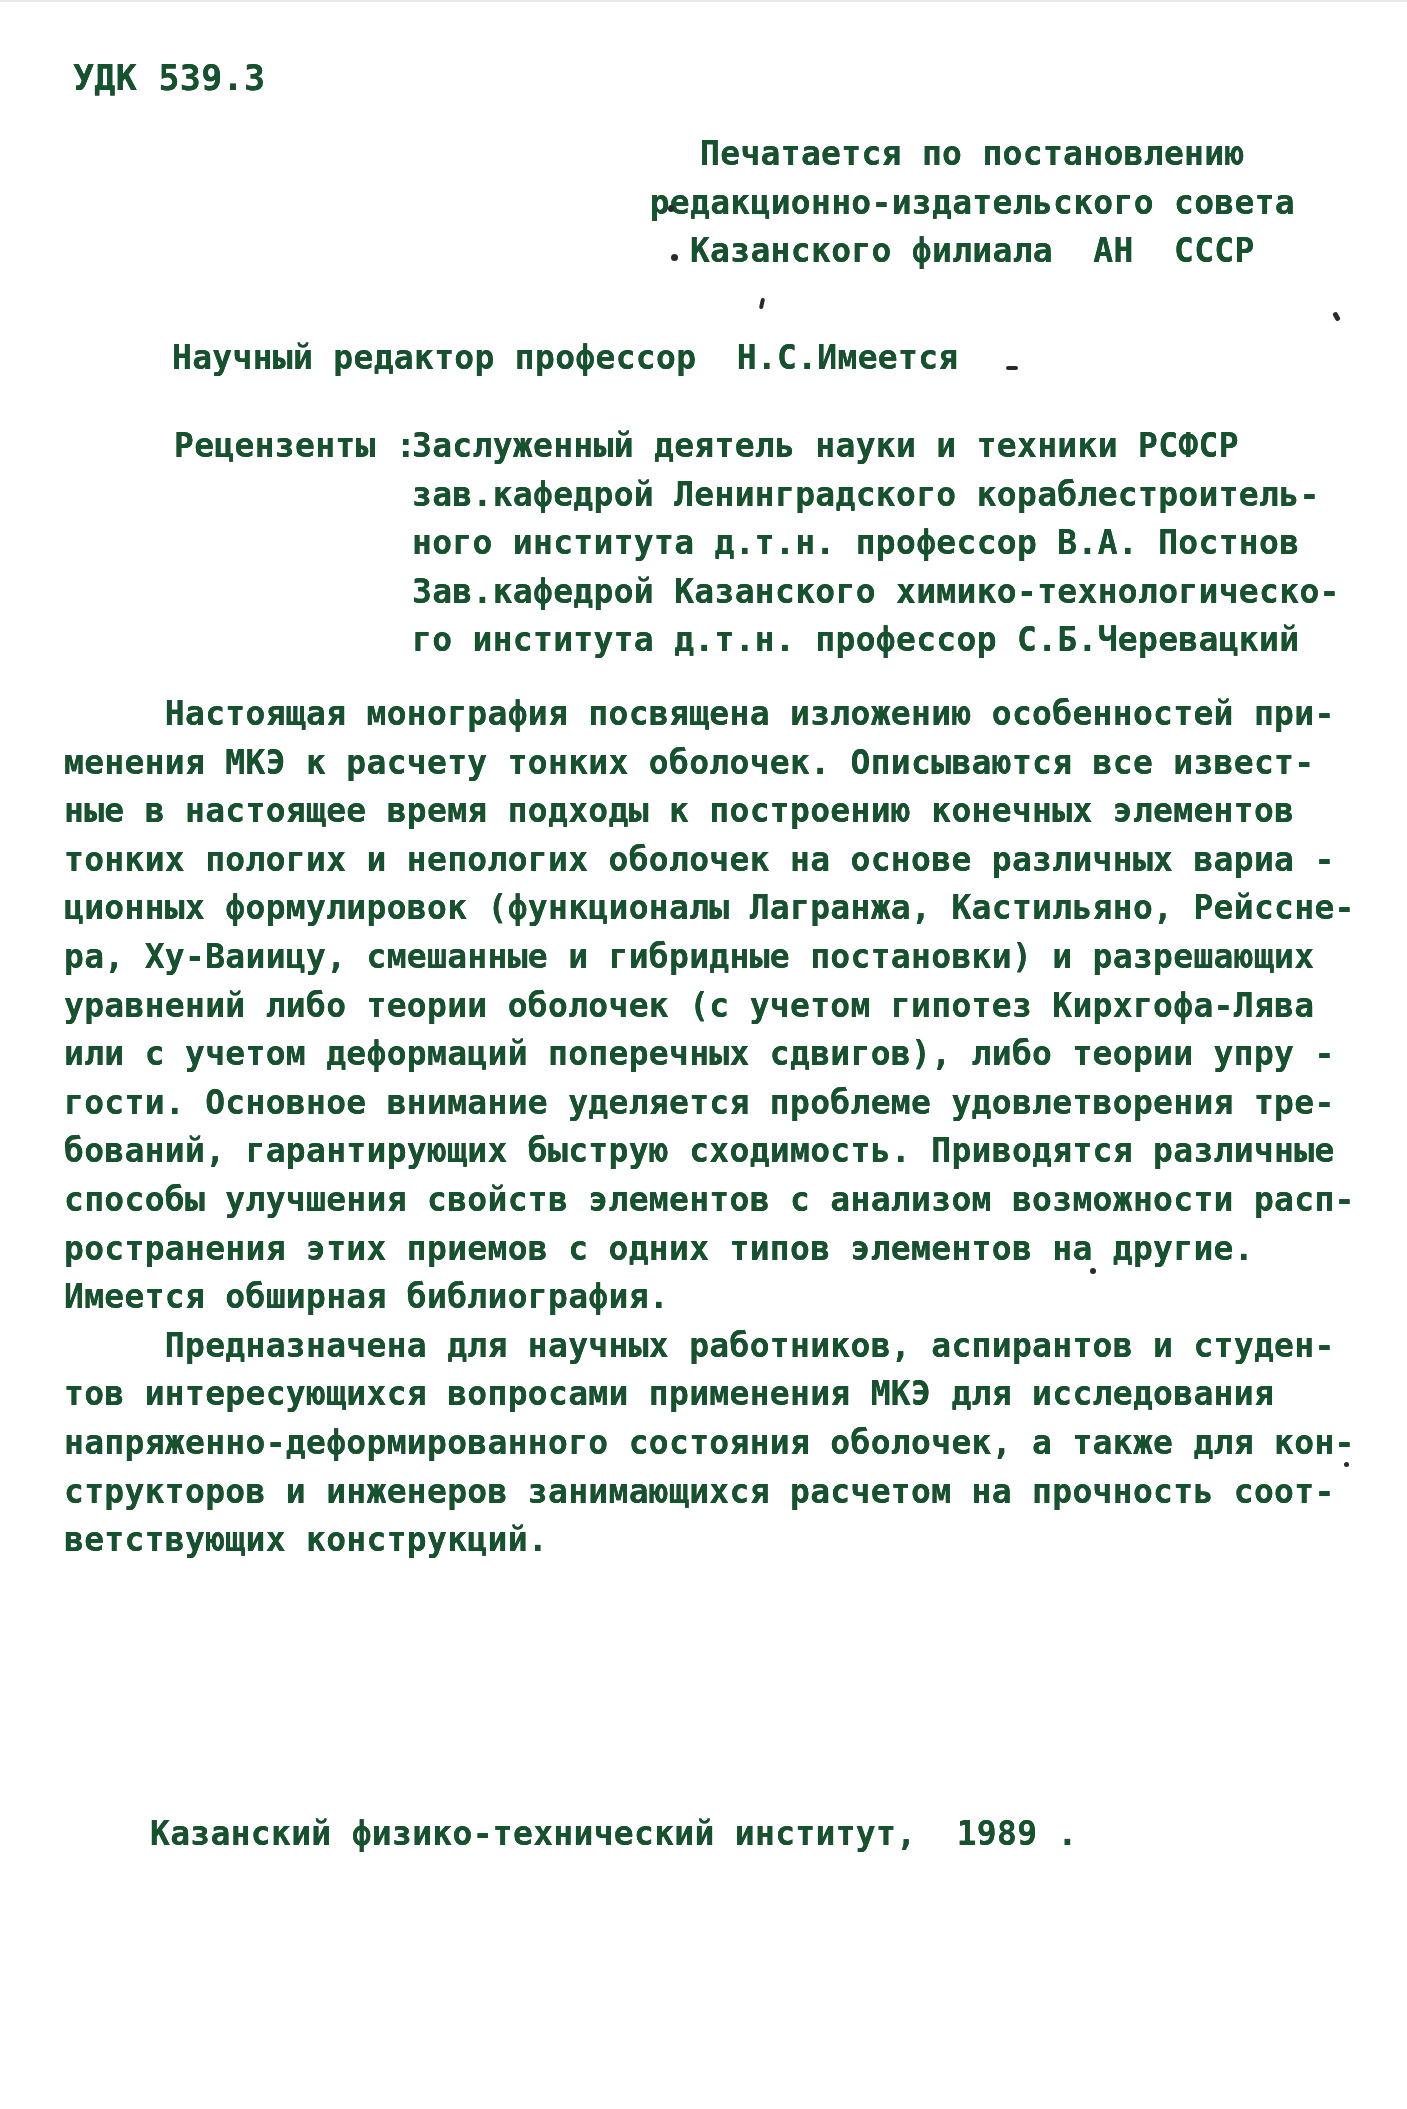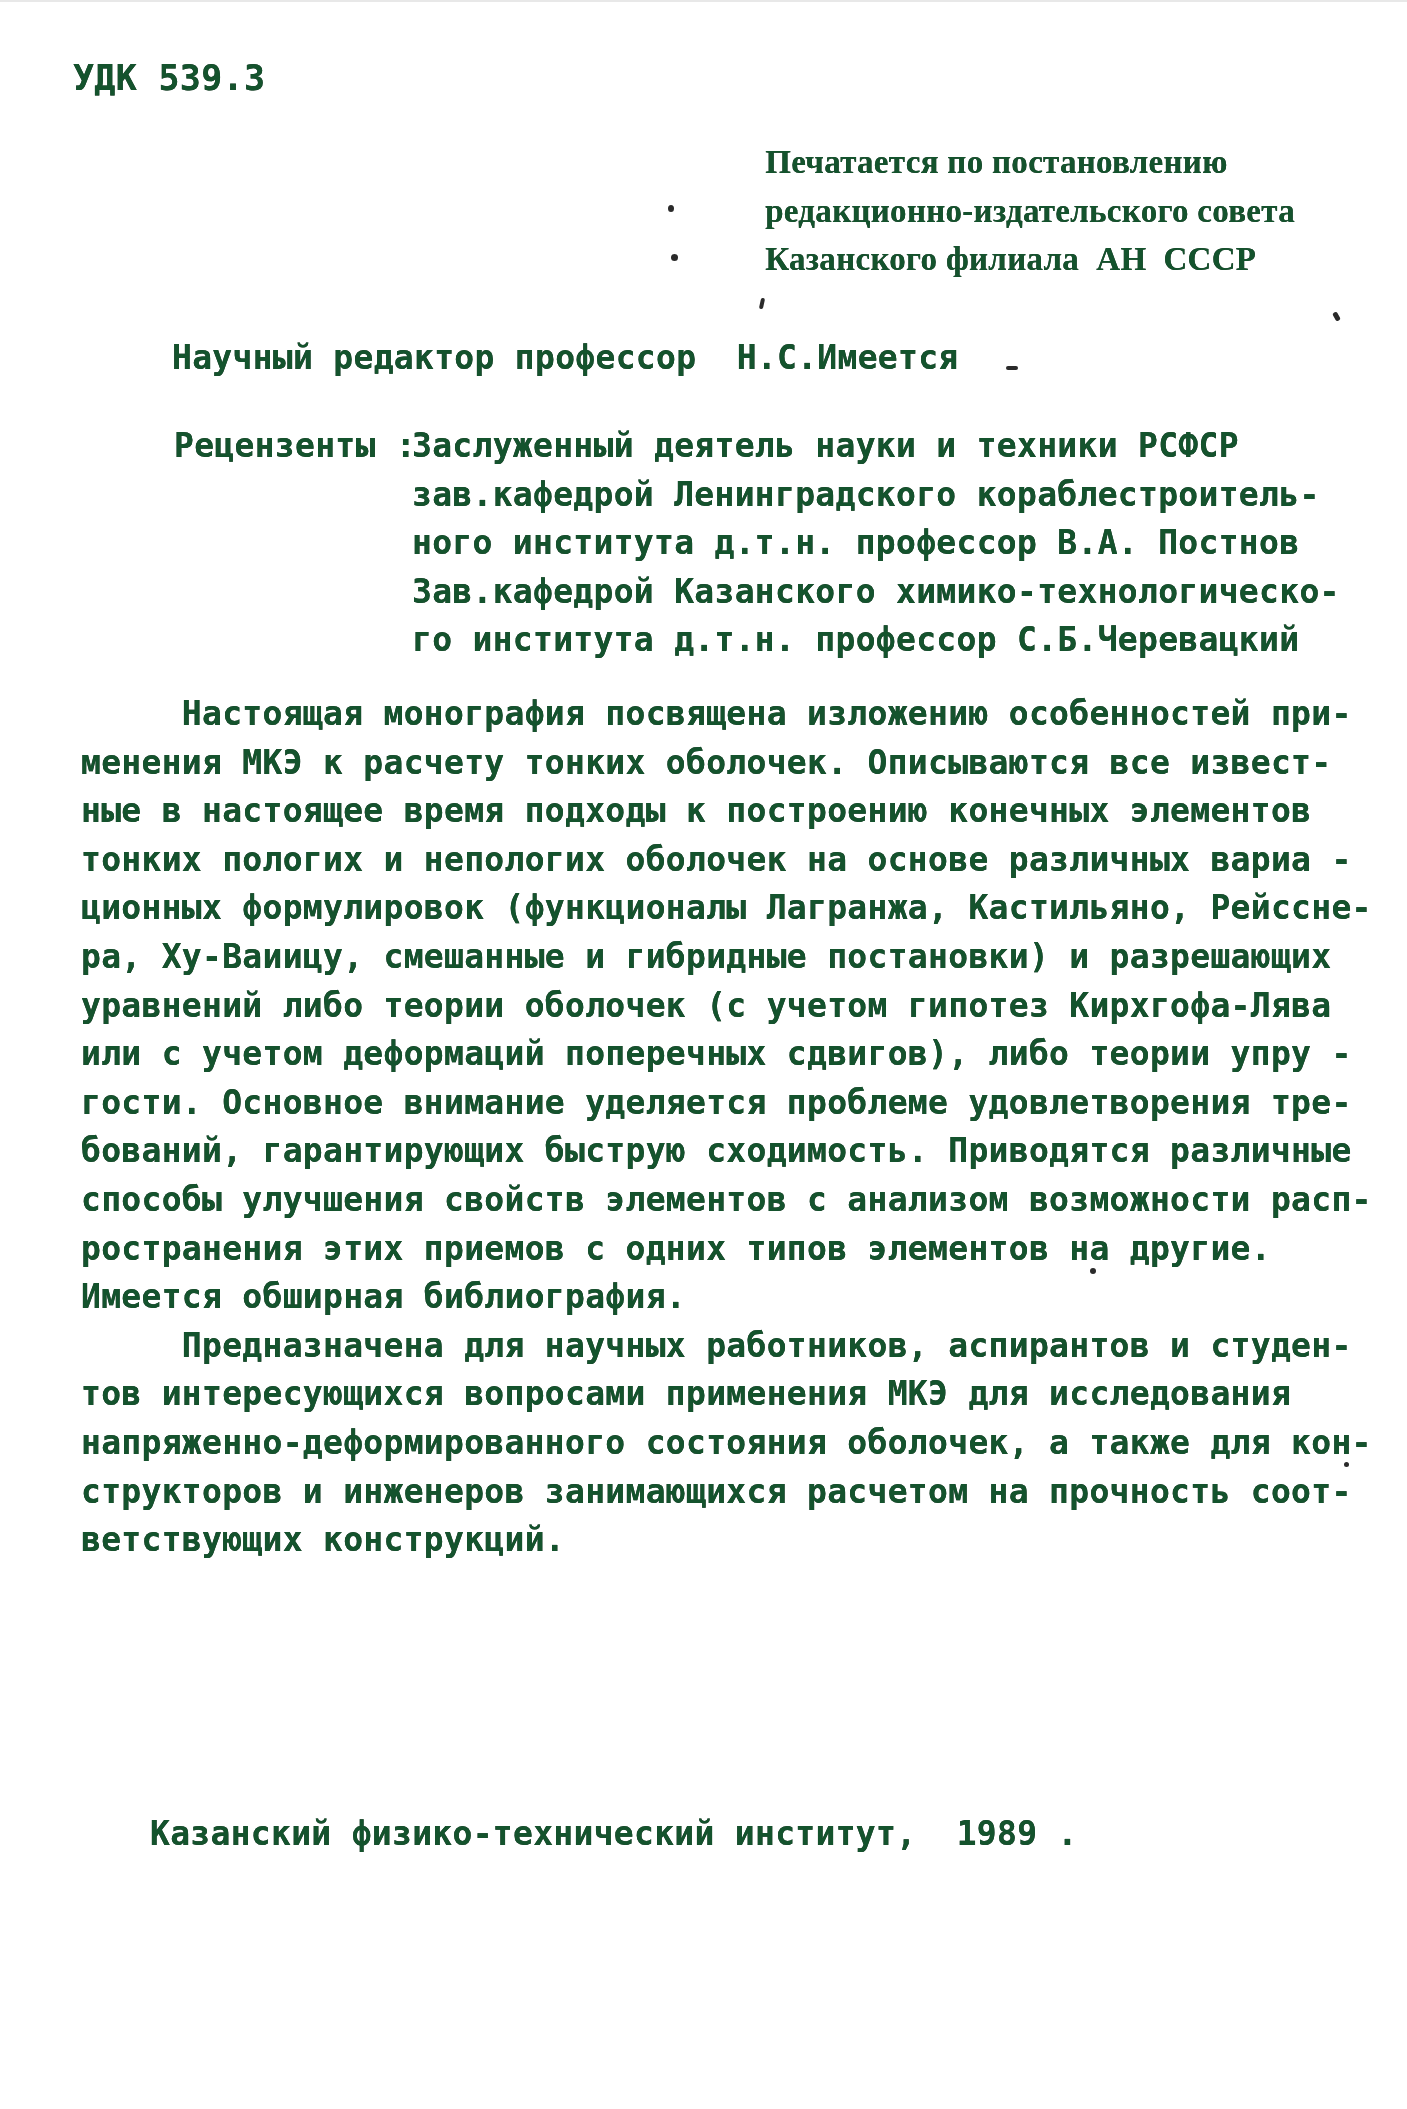--- a/index.html
+++ b/index.html
@@ -20,25 +20,25 @@
   }
   .txt {
     position: absolute;
     white-space: pre;
     font-size: 33px;
     line-height: 48.6px;
     letter-spacing: 0.3px;
     text-shadow: 0 0 0.6px rgba(10,10,10,0.85);
   }
   .udk        { left: 73px;  top: 52px;  font-size: 35px; }
-  .imprint    { right: 112px; top: 136px; text-align: left; font-family: Liberation Serif, serif; }
+  .imprint    { right: 112px; top: 128px; text-align: center; }
   .editor     { left: 172px; top: 332px; }
   .rev-label  { left: 174px; top: 420px; }
   .reviewers  { left: 412px; top: 420px; }
-  .abstract   { left: 81px;  top: 688px; }
+  .abstract   { left: 64px;  top: 688px; }
   .footer     { left: 150px; top: 1808px; text-align: right; }
 
   
   .speck {
     position: absolute;
     background: #2a2a2a;
     border-radius: 50%;
   }
   .s1 { left: 668px;  top: 203px;  width: 6px; height: 7px; }
   .s2 { left: 671px;  top: 252px;  width: 7px; height: 7px; }

